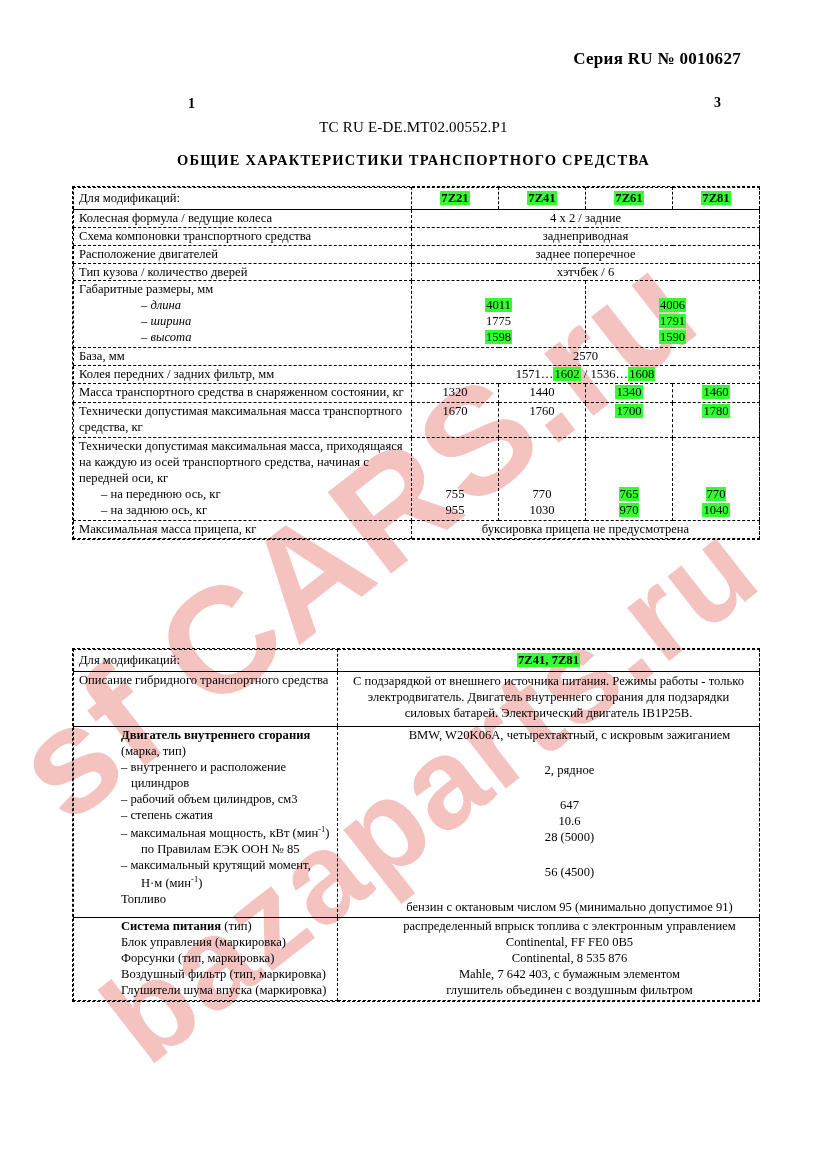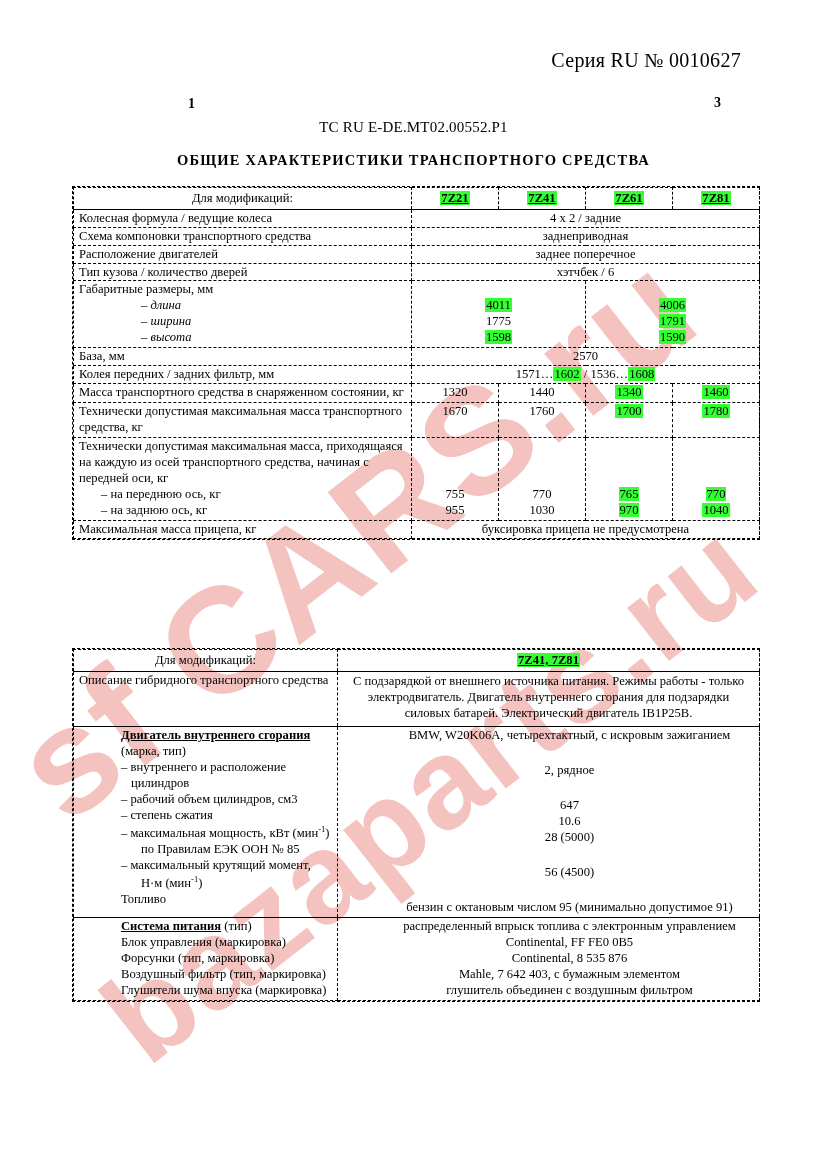--- a/index.html
+++ b/index.html
@@ -53,22 +53,22 @@
   #page {
     position: absolute;
     inset: 0;
     z-index: 10;
   }
 
   .series-line {
     position: absolute;
     top: 49px;
     right: 86px;
-    font-weight: 400;
-    font-size: 20px;
+    font-weight: 700;
+    font-size: 17px;
     letter-spacing: .3px;
   }
   .page-num-left {
     position: absolute;
     top: 96px;
     left: 188px;
     font-weight: 700;
     font-size: 14px;
   }
   .page-num-right {
@@ -119,28 +119,28 @@
     line-height: 1.27;
   }
   table.doc td {
     border: 1px dashed #000;
     padding: 1px 5px;
     vertical-align: top;
     background: transparent;
   }
   td.label       { text-align: left; }
   td.val         { text-align: center; }
-  td.right       { text-align: center; }
+  td.right       { text-align: left; }
   td.nb-l        { border-left: none; }
   td.nb-r        { border-right: none; }
   td.nb-t        { border-top: none; }
   td.nb-b        { border-bottom: none; }
   tr.hdr td      { border-bottom: 1px solid #000; padding-bottom: 2px; padding-top: 3px; }
   tr.sec-top td  { border-top: 1px solid #000; padding-left: 47px; }
-  .b { font-weight: 700; text-decoration: underline; }
+  .b { font-weight: 700; }
   .hl {
     background: #33ff33;
     padding: 0 1px;
   }
   .sub {
     display: inline-block;
     padding-left: 62px;
     font-style: italic;
   }
   .dash-item {

